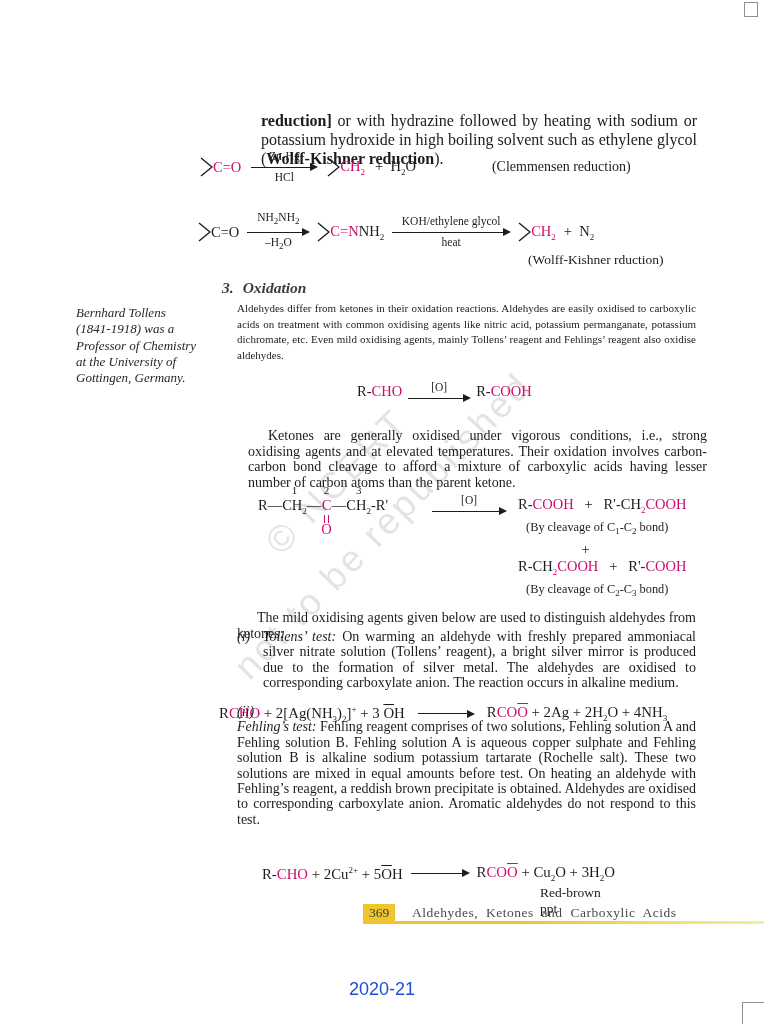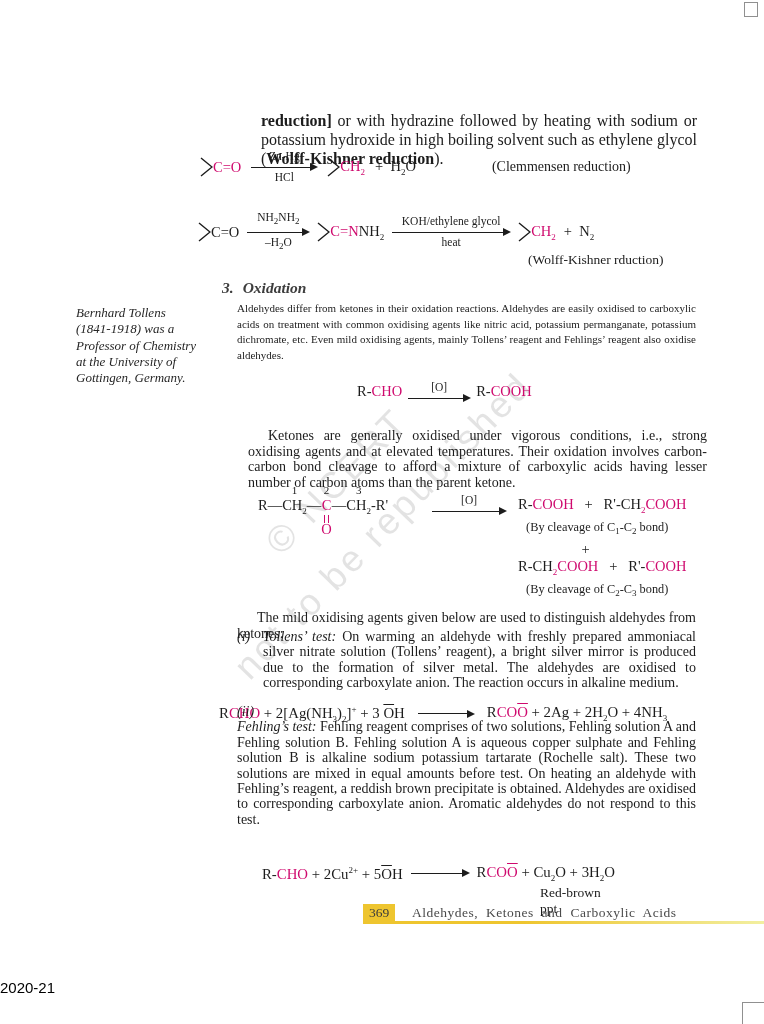--- a/index.html
+++ b/index.html
@@ -74,22 +74,22 @@
 
   #rxn5{left:219px;top:704px;display:flex;align-items:center;gap:13px;font-size:14.8px;}
   #rxn6{left:262px;top:864px;display:flex;align-items:center;gap:8px;font-size:14.8px;}
   .rbppt{position:absolute;left:278px;top:21px;font-size:13.5px;}
 
   .pg-badge{left:363px;top:904px;background:var(--gold);color:#3c3c3c;font-size:13.5px;
       padding:1px 6px 2px 6px;line-height:15px;}
   .f-title{left:412px;top:905px;font-size:13.5px;color:#4a4a4a;letter-spacing:0.5px;word-spacing:4px;}
   .gold-line{left:363px;top:921px;width:401px;height:3px;
       background:linear-gradient(to right,var(--gold) 0%,var(--gold) 40%,var(--goldpale) 100%);}
-  #year{left:0;top:979px;width:100%;font-family:"Liberation Sans",sans-serif;
-      font-size:15px;color:#000000;}
+  #year{left:0;top:979px;width:100%;text-align:center;font-family:"Liberation Sans",sans-serif;
+      font-size:18px;color:#1d4ed8;}
   .corner-tr{top:2px;right:6px;width:14px;height:15px;border:1.5px solid #909090;}
   .corner-br{bottom:-5px;right:-5px;width:27px;height:27px;border:1.5px solid #909090;}
 </style>
 </head>
 <body>
 
 <div id="page">
 
   <div id="watermark" class="abs">
     <div class="wm-inner">

